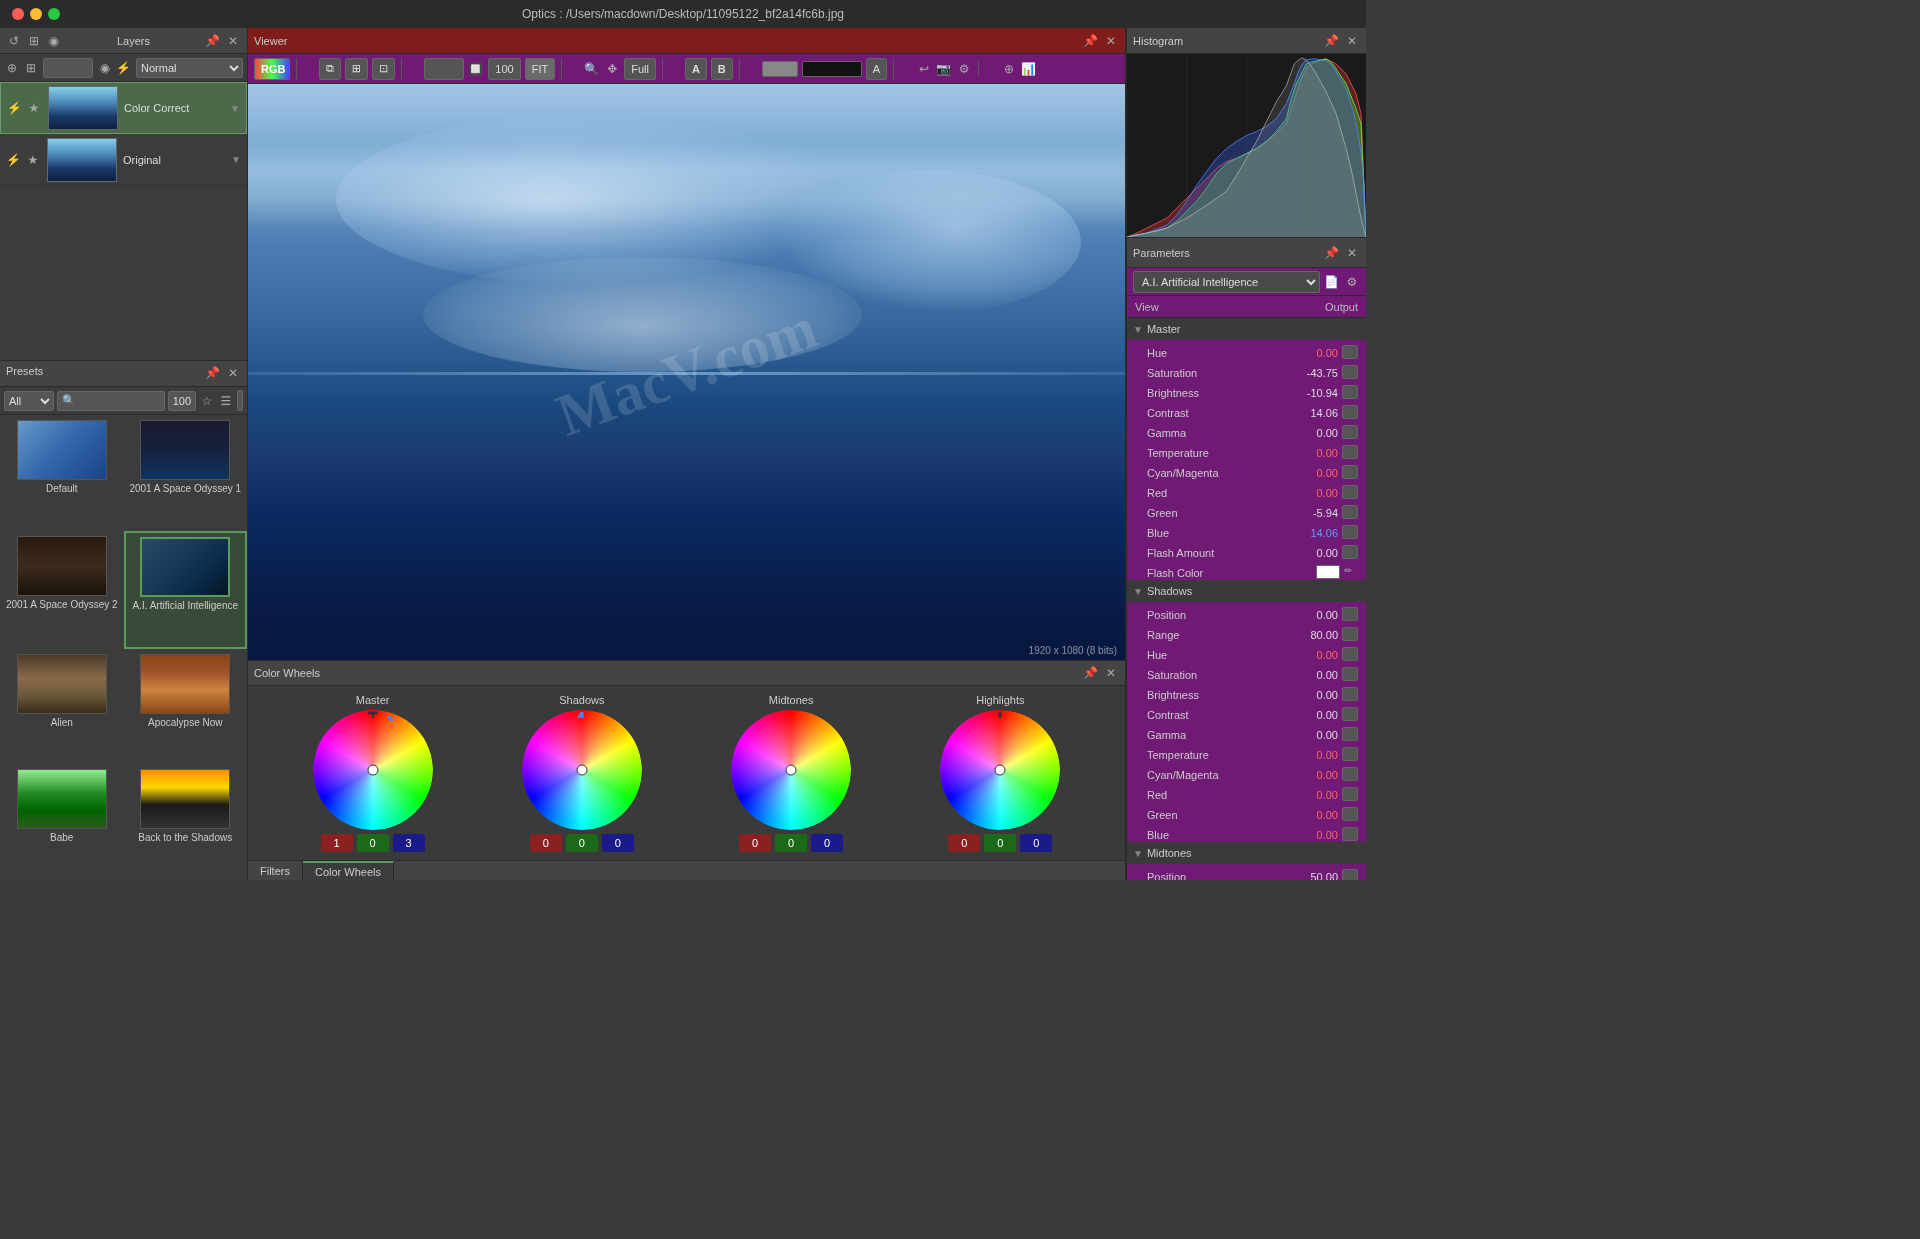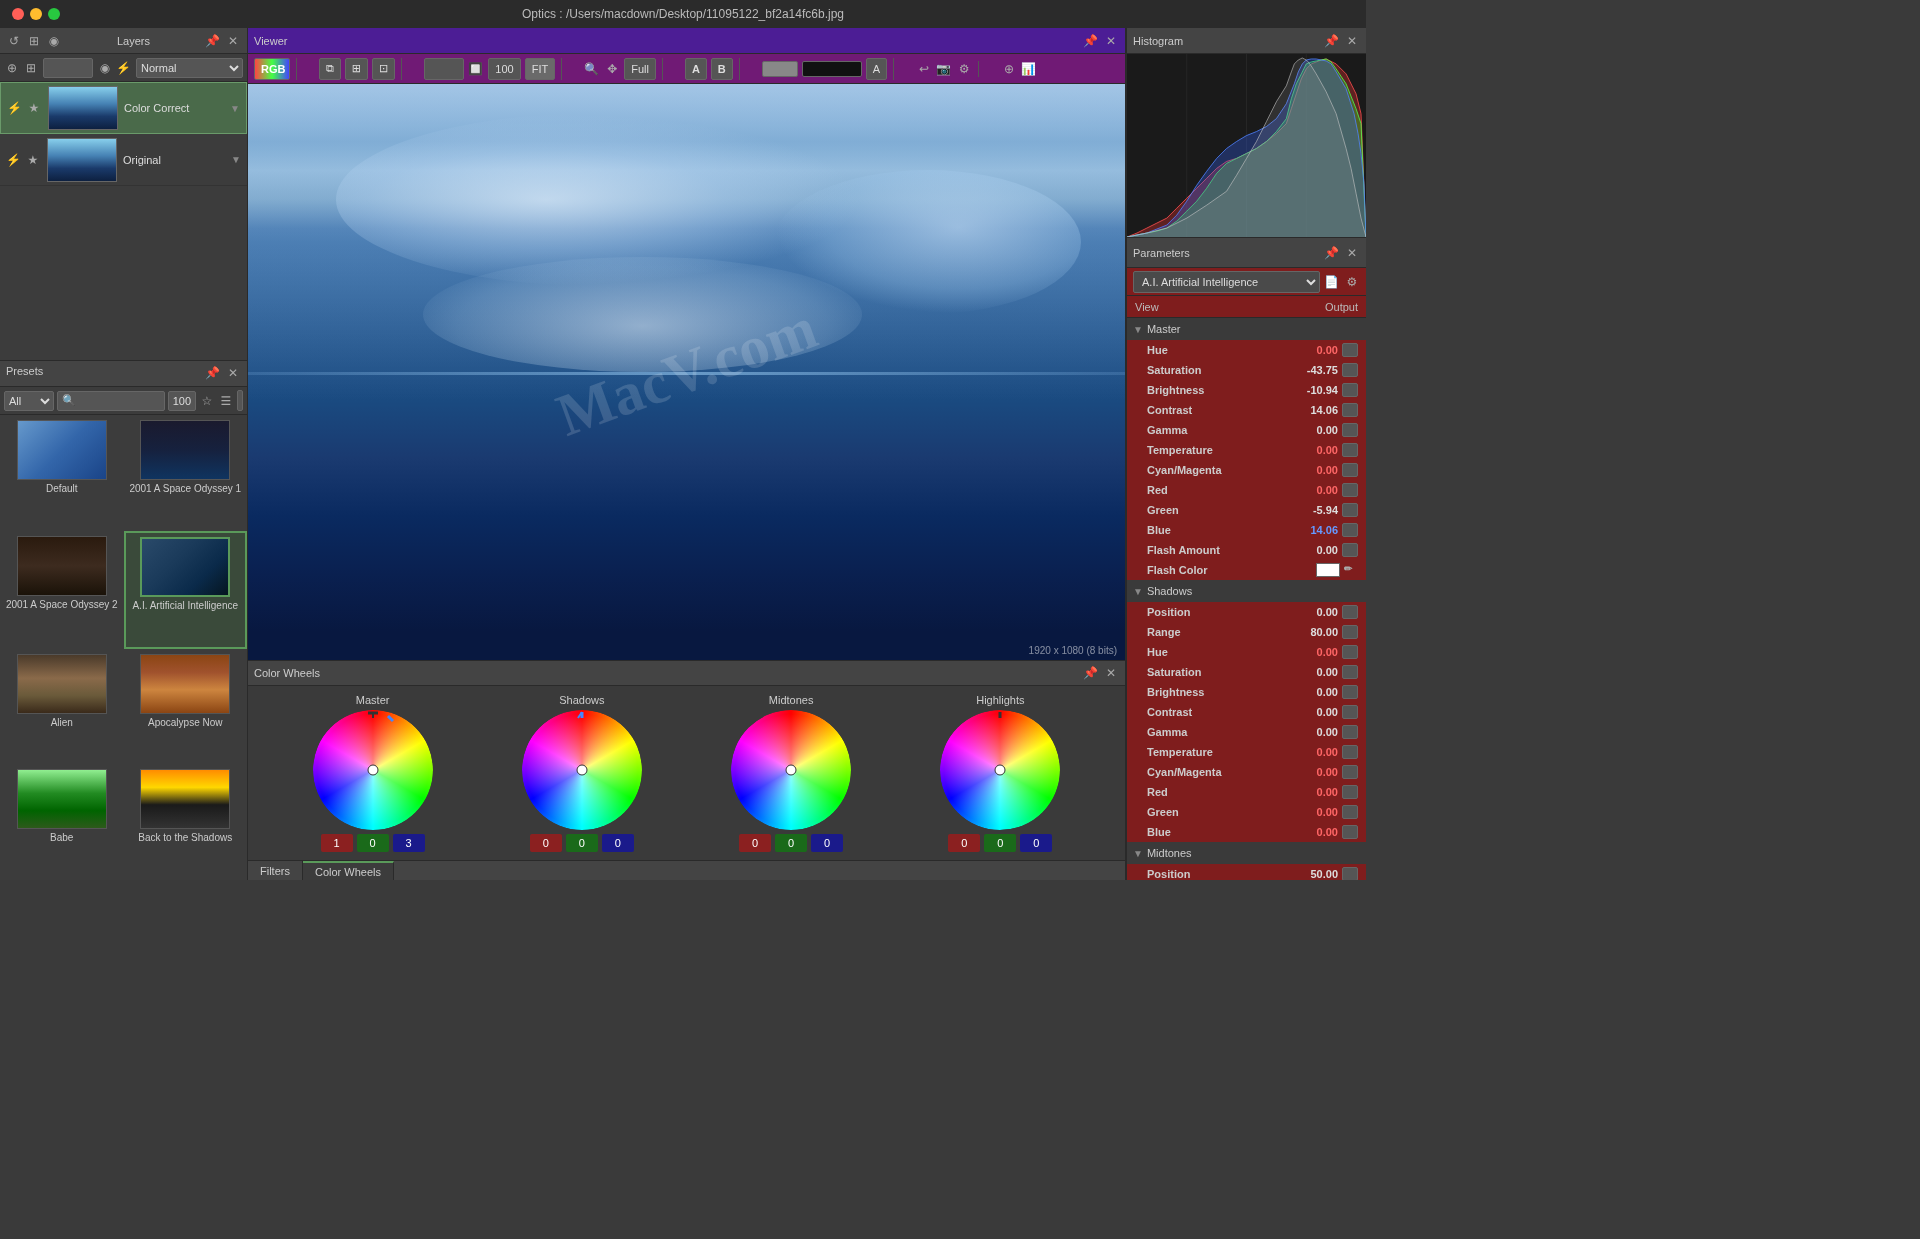--- a/index.html
+++ b/index.html
@@ -220,21 +220,21 @@
       flex: 1;
       display: flex;
       flex-direction: column;
       border-right: 1px solid #2a2a2a;
     }
     .viewer-header {
       display: flex;
       align-items: center;
       justify-content: space-between;
       padding: 4px 6px;
-      background: #4c1d95;
+      background: #7f1d1d;
       border-bottom: 1px solid #2a2a2a;
       height: 26px;
     }
     .viewer-toolbar {
       display: flex;
       align-items: center;
       padding: 3px 6px;
       gap: 22px;
       background: #701a75;
       border-bottom: 1px solid #2a2a2a;
@@ -371,21 +371,21 @@
       border-right: 1px solid #2a2a2a;
     }
     .bottom-tab.active {
       background: #3c3c3c;
       border-top: 2px solid #5a9a5a;
     }
 
     
     .right-area {
       width: 240px;
-      background: #7f1d1d;
+      background: #701a75;
       border-left: 1px solid #2a2a2a;
       display: flex;
       flex-direction: column;
     }
 
     
     .histogram-panel {
       height: 210px;
       border-bottom: 1px solid #2a2a2a;
       display: flex;
@@ -456,25 +456,24 @@
       padding: 2px 6px;
       background: #3a3a3a;
       cursor: pointer;
       height: 22px;
       gap: 4px;
     }
     .params-section-arrow { color: #888; font-size: 10px; }
     .params-section-title { font-size: 11px; color: #ccc; font-weight: 500; }
     .param-row {
       display: flex;
-      align-items: center;
+      align-items: flex-end;
       padding: 1px 8px 1px 20px;
       height: 20px;
       gap: 4px;
-      font-weight: bold;
     }
     .param-label {
       font-size: 11px;
       color: #ccc;
       flex: 1;
       white-space: nowrap;
     }
     .param-value {
       font-size: 11px;
       width: 45px;

